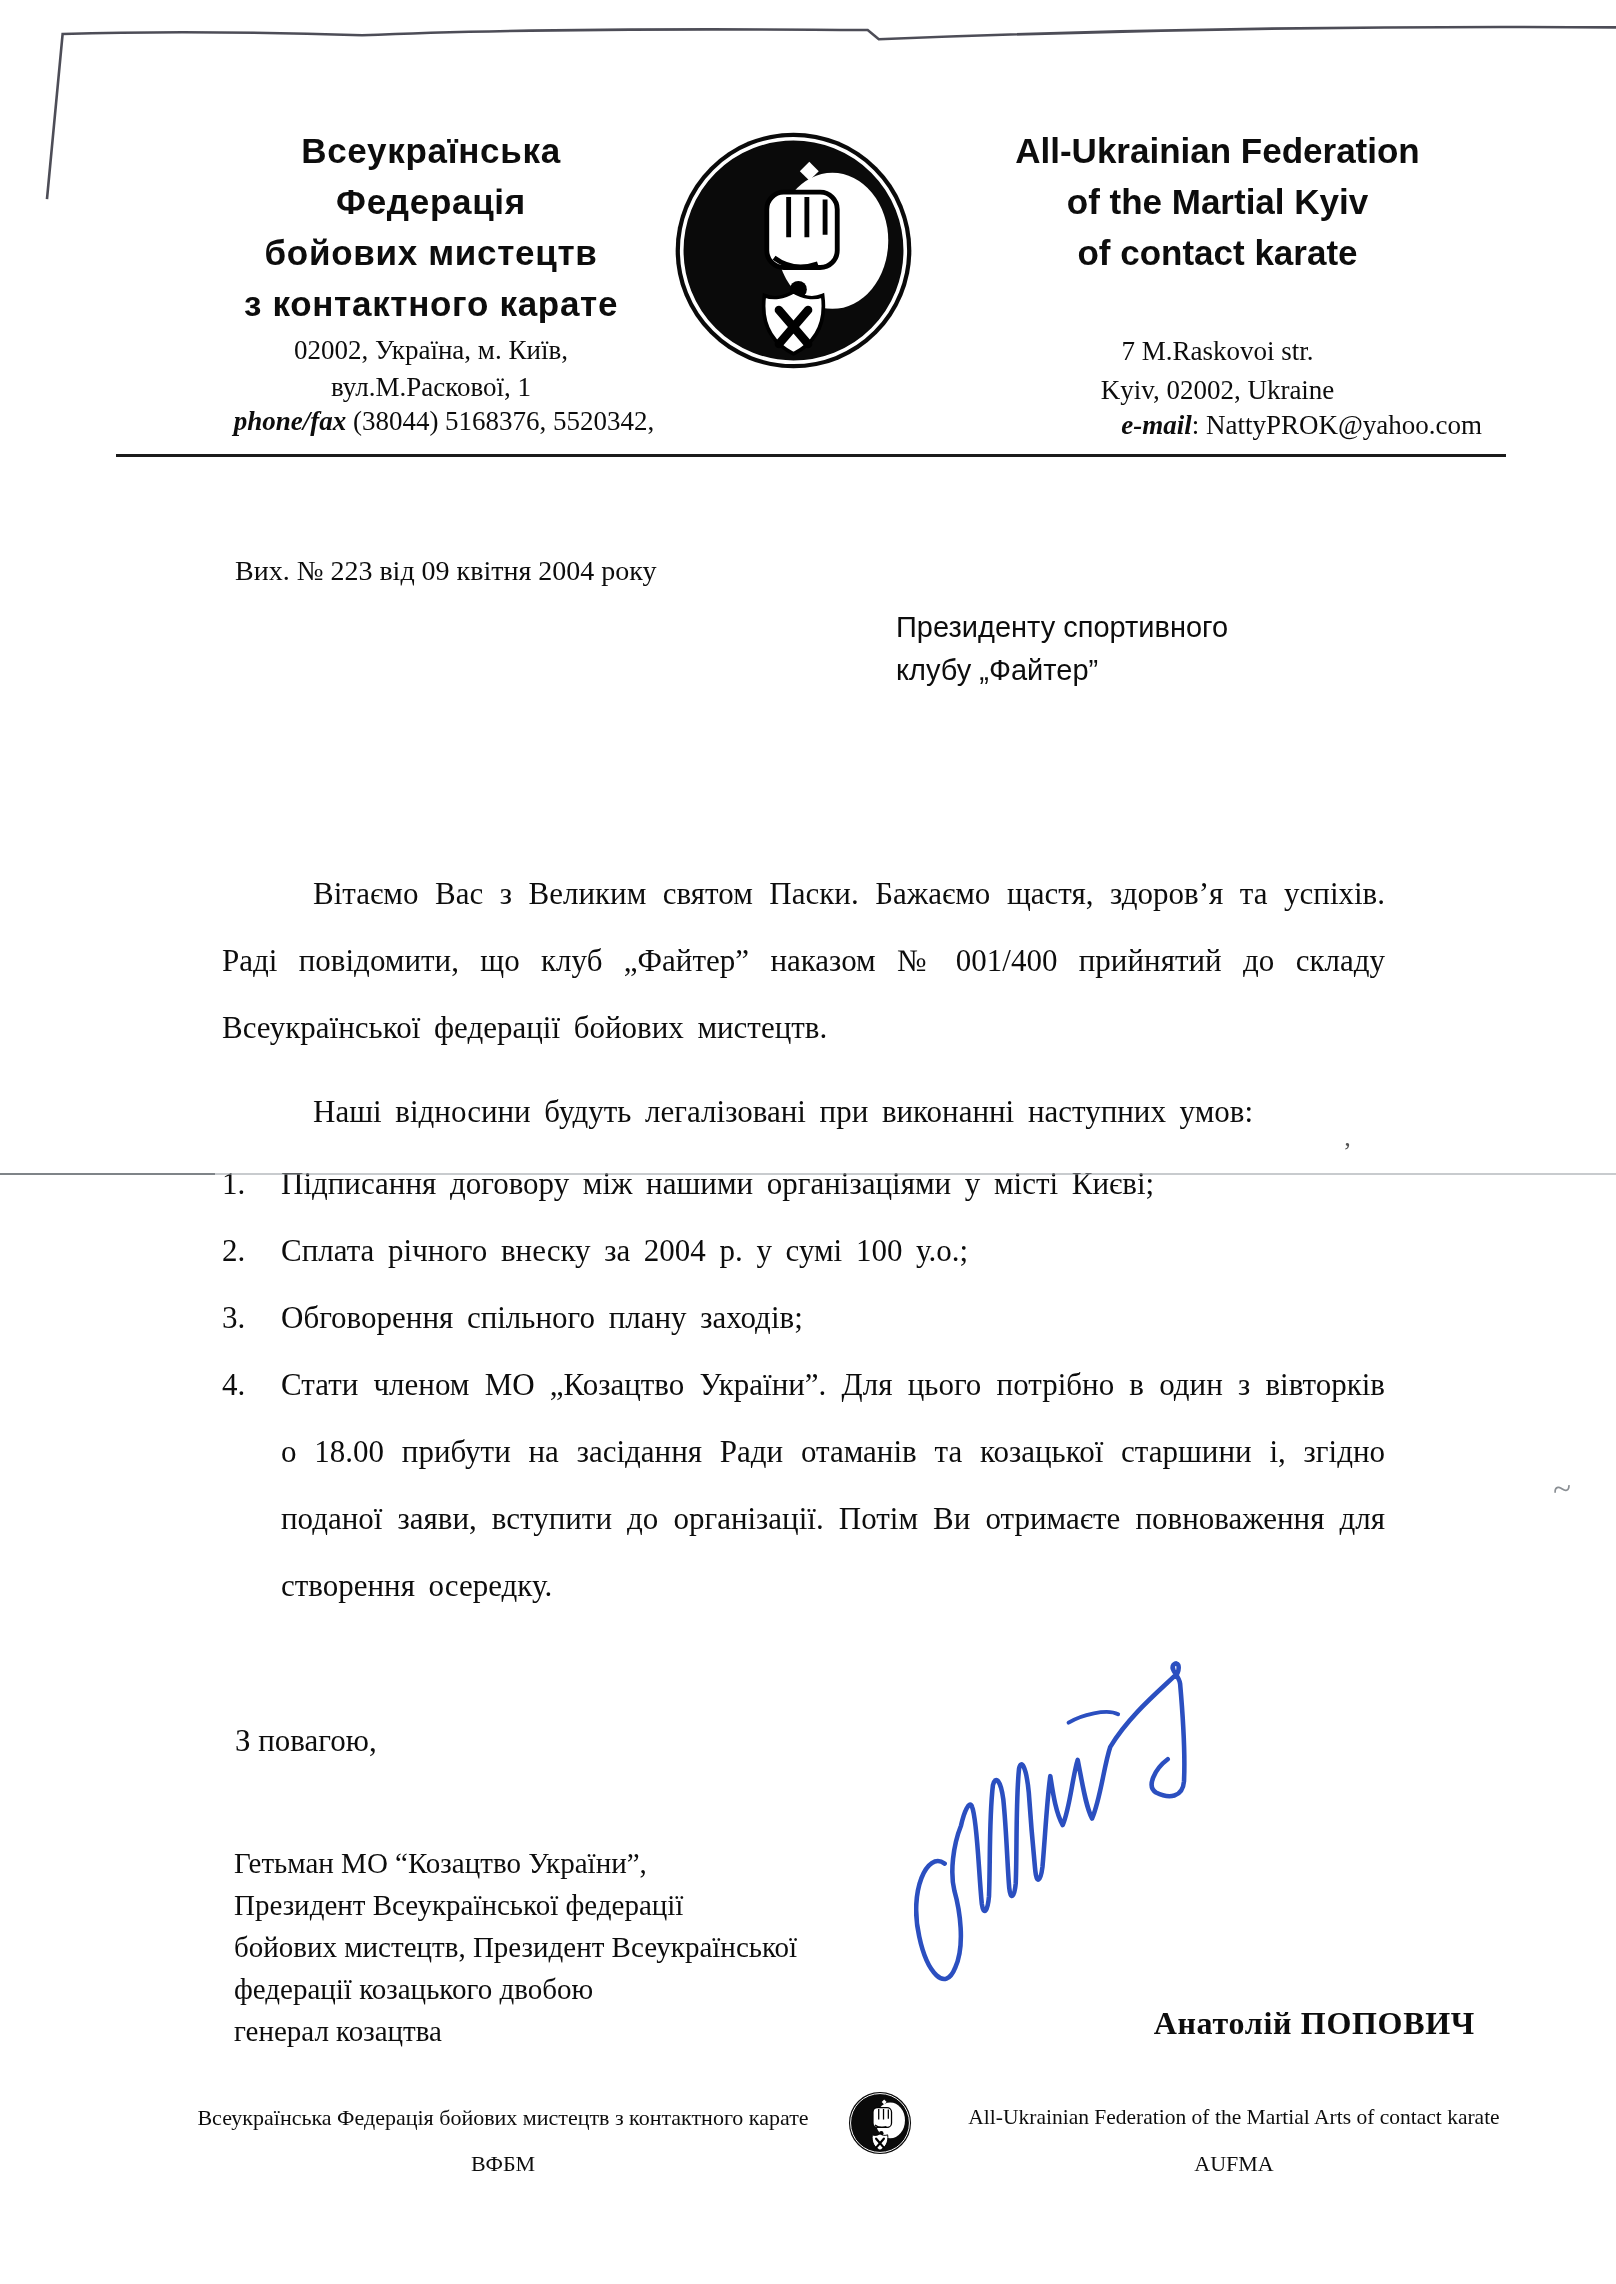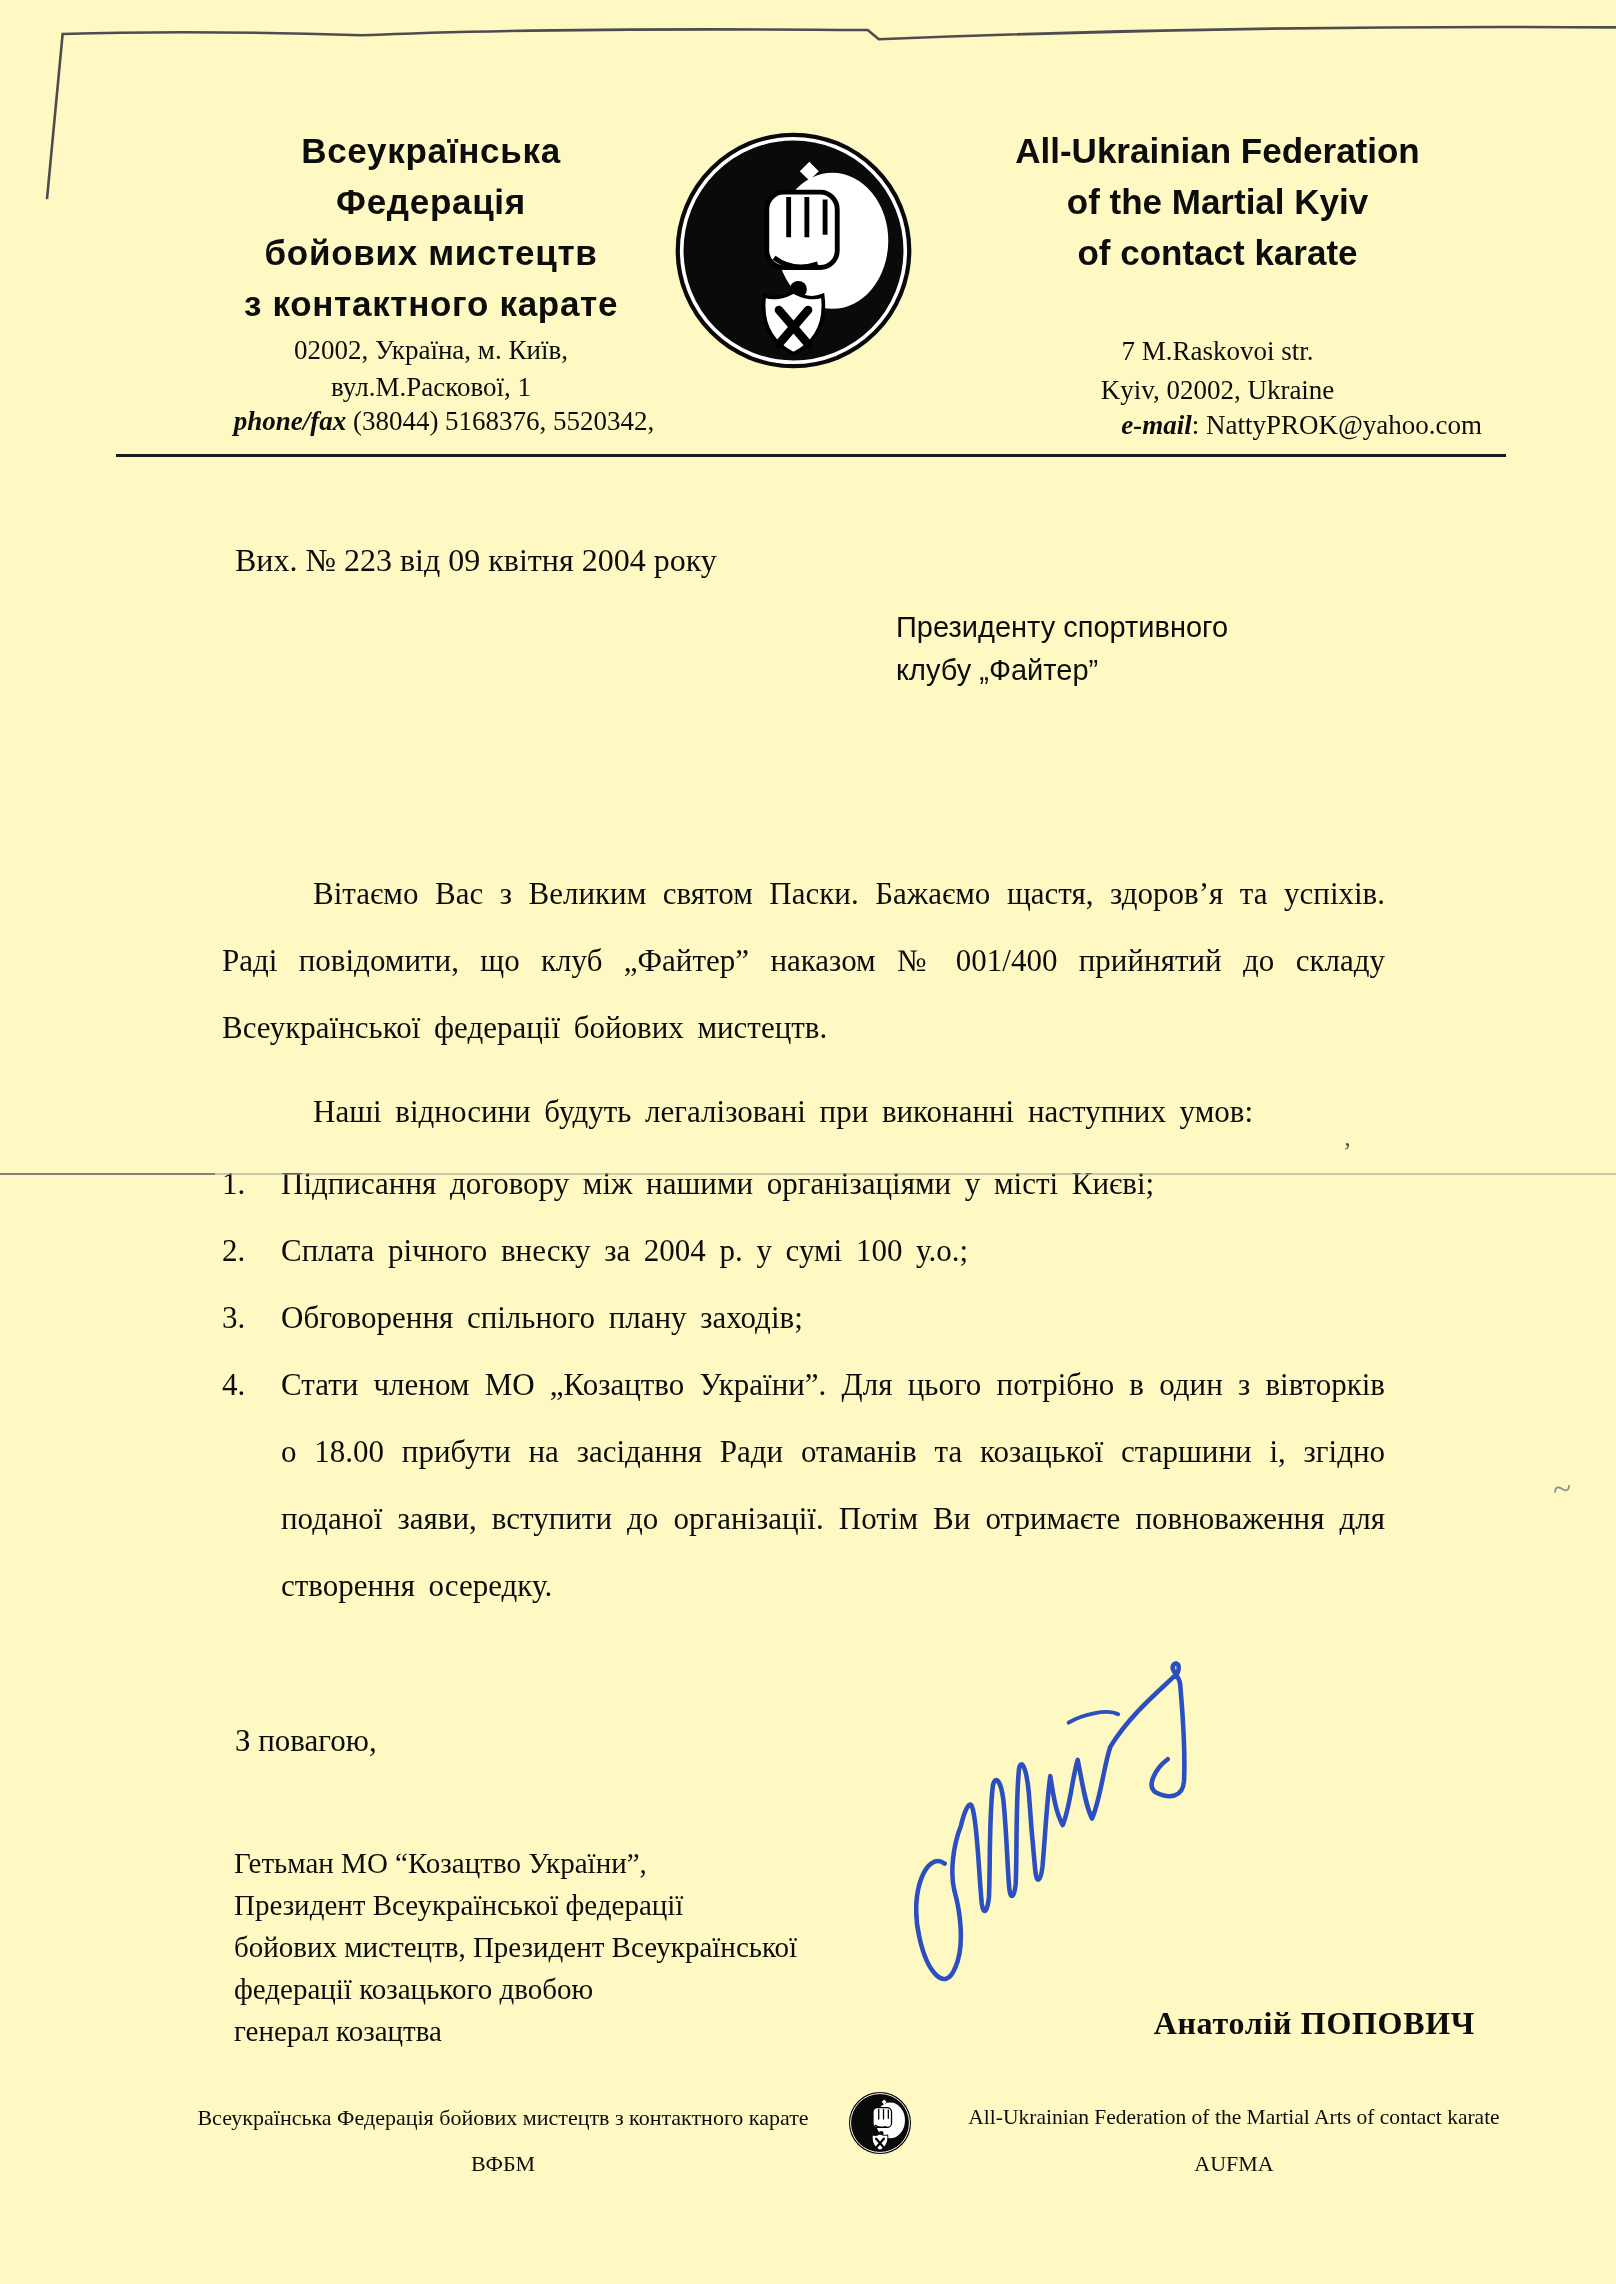--- a/index.html
+++ b/index.html
@@ -1,34 +1,34 @@
 <!DOCTYPE html>
 <html style="font-size:10.4px"><head>
 <meta charset="utf-8">
 <style>
   html,body{margin:0;padding:0;background:#777;}
   #page{
-    position:relative; width:1616px; height:2284px; background:#fef9c3;
+    position:relative; width:1616px; height:2284px; background:#ffffff;
     font-family:"Liberation Serif", serif; color:#0d0d0d; overflow:hidden;
   }
   .abs{position:absolute;}
   
   .org-left{left:196px; top:125px; width:470px; text-align:center;
     font-family:"Liberation Sans", sans-serif; font-weight:bold; font-size:35px; line-height:51px; letter-spacing:0.7px;}
   .org-right{left:953px; top:125px; width:529px; text-align:center;
     font-family:"Liberation Sans", sans-serif; font-weight:bold; font-size:35px; line-height:51px;}
   .addr-left{left:196px; top:332px; width:470px; text-align:center; font-size:27px; line-height:37px;}
   .addr-right{left:953px; top:332px; width:529px; text-align:center; font-size:27px; line-height:39px;}
   .phone-line{left:196px; top:406px; width:496px; text-align:center; font-size:27px;}
   .email-line{left:953px; top:410px; width:529px; text-align:right; font-size:27px;}
   .bi{font-weight:bold; font-style:italic;}
   .head-rule{left:116px; top:454px; width:1390px; height:2.6px; background:#1b1b1b;}
   .logo-main{left:672px; top:129px; width:243px; height:243px;}
   
-  .ref-line{left:235px; top:542px; width:718px; font-size:32px;}
+  .ref-line{left:235px; top:555px; width:718px; font-size:28px;}
   .addressee{left:896px; top:606px; width:522px; font-family:"Liberation Sans", sans-serif;
     font-size:29px; line-height:43px;}
   .addressee .bold{font-weight:bold;}
   
   .body-par{left:222px; width:1163px; font-size:31px; line-height:67px;
     text-align:justify; word-spacing:5.9px;}
   .p1{top:860px; text-indent:91px;}
   .p2{top:1078px; text-indent:91px;}
   .cond-list{left:222px; top:1150px; width:1163px; font-size:31px; line-height:67px;}
   .cond-item{display:flex;}

